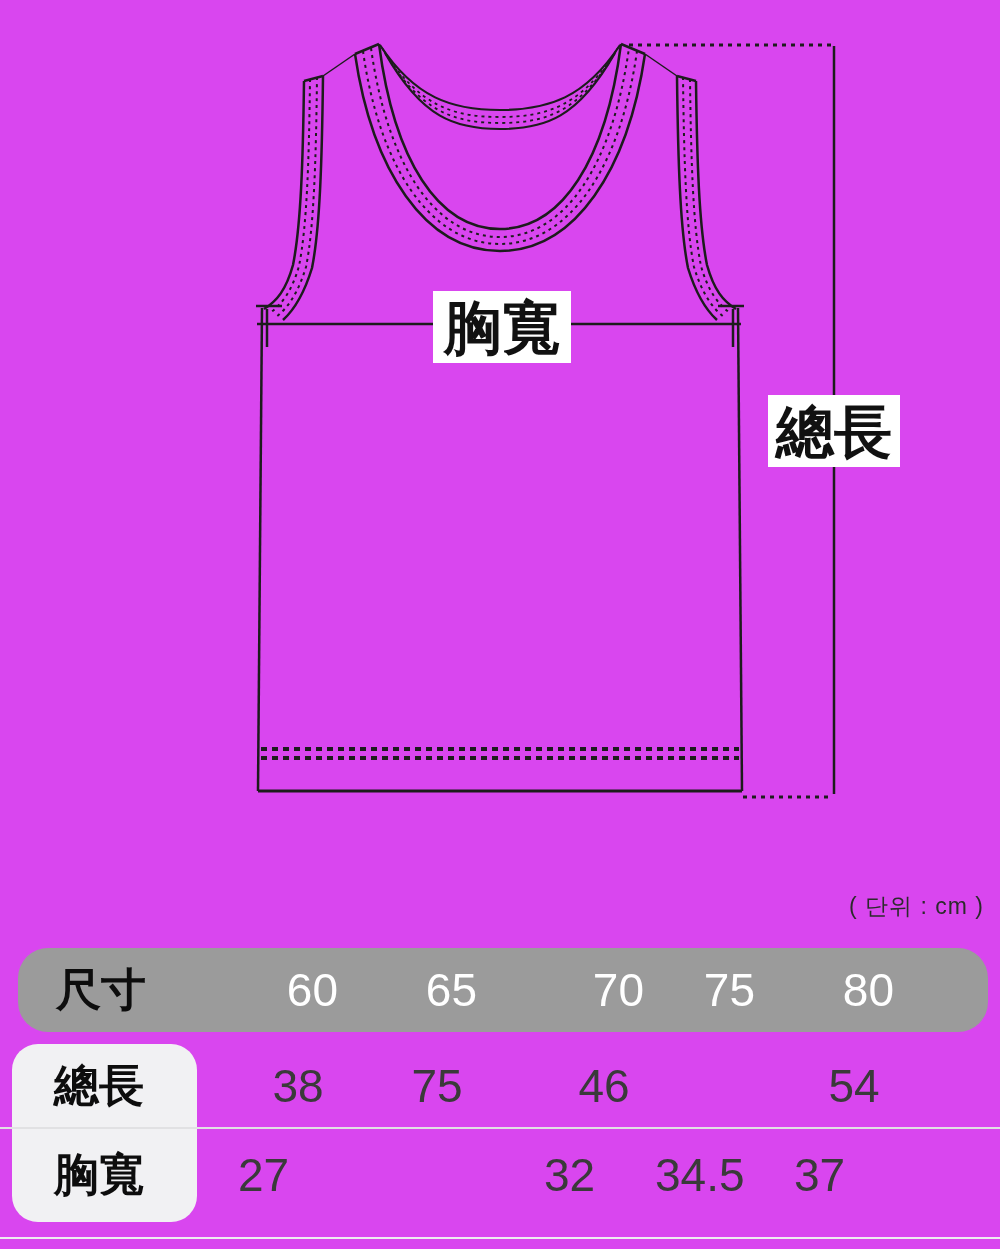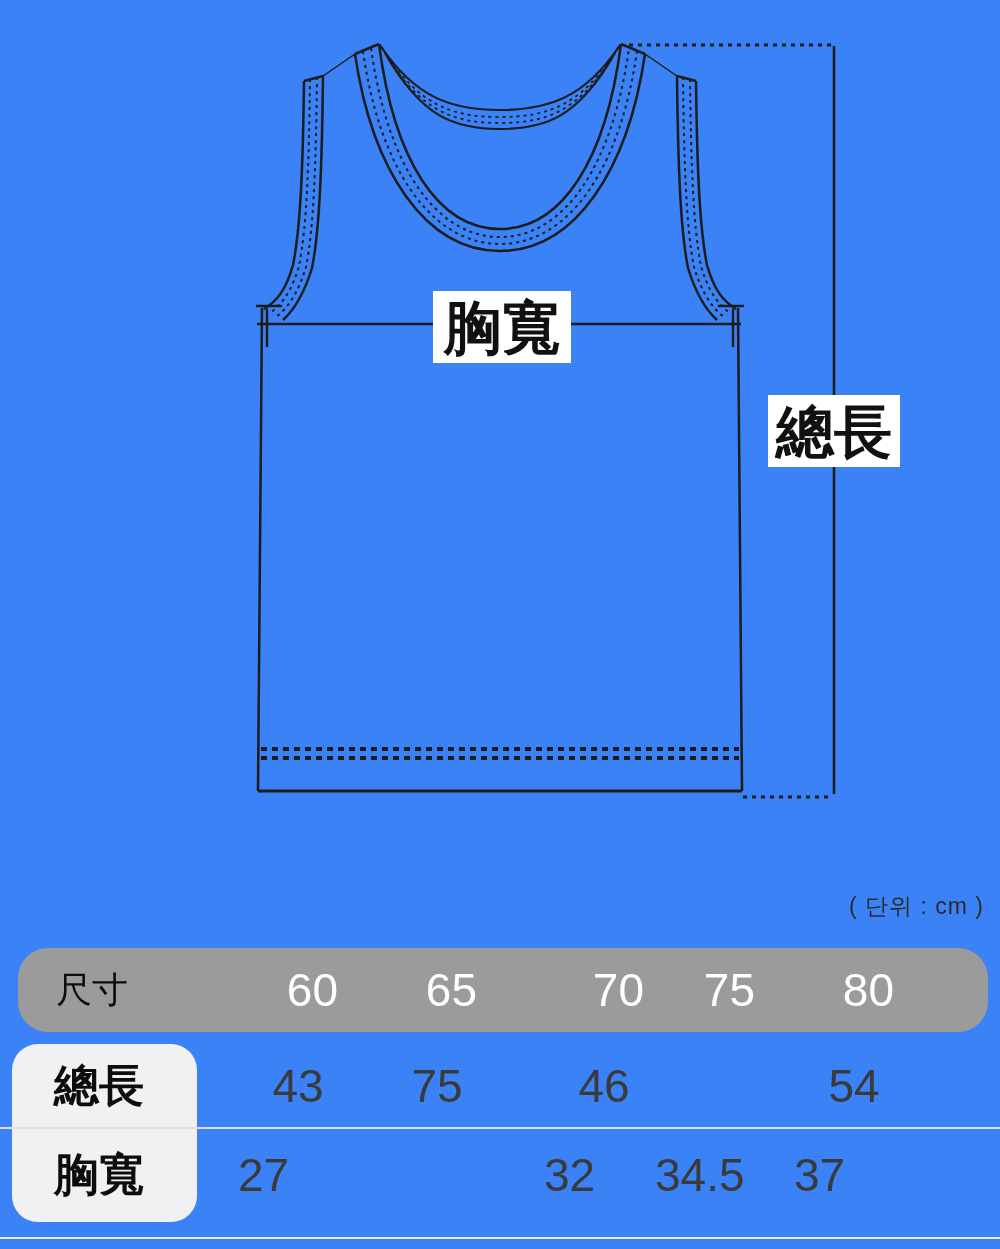--- a/index.html
+++ b/index.html
@@ -1,32 +1,32 @@
 <!DOCTYPE html>
 <html><head>
 <meta charset="utf-8">
 <style>
   html,body{margin:0;padding:0;background:#ffffff;}
   .sheet{
-    position:relative;width:1000px;height:1249px;background:#3b82f6;
+    position:relative;width:1000px;height:1249px;background:#d946ef;
     font-family:"Liberation Sans", sans-serif;overflow:hidden;
   }
   .figure-svg{position:absolute;left:0;top:0;width:1000px;height:875px;}
   .dim-label{font-family:"Liberation Sans", sans-serif;font-weight:900;font-size:58px;fill:#111;}
   .unit-note{
     position:absolute;top:891px;right:16px;font-size:23px;color:#2b2b2b;
     letter-spacing:1px;
   }
   .hdr-bar{
     position:absolute;left:18px;top:948px;width:970px;height:84px;
     background:#9b9b9b;border-radius:30px;
   }
   .hdr-label{
     position:absolute;left:56px;top:948px;height:100px;line-height:84px;
-    font-size:36px;font-weight:400;color:#0d0d0d;
+    font-size:45px;font-weight:700;color:#0d0d0d;
   }
   .hdr-num{
     position:absolute;top:948px;height:84px;line-height:84px;width:100px;
     text-align:right;font-size:46px;font-weight:400;color:#ffffff;
   }
   .row-blob{
     position:absolute;left:12px;top:1044px;width:185px;height:178px;
     background:#f1f1f3;border-radius:26px;
   }
   .row1-label{
@@ -114,21 +114,21 @@
   <div class="hdr-num c1">60</div>
   <div class="hdr-num c2">65</div>
   <div class="hdr-num c3">70</div>
   <div class="hdr-num c4">75</div>
   <div class="hdr-num c5">80</div>
 
   <div class="row-blob"></div>
   <div class="row-divider"></div>
 
   <div class="row1-label">總長</div>
-  <div class="row1-val c1">43</div>
+  <div class="row1-val c1">38</div>
   <div class="row1-val c2">75</div>
   <div class="row1-val c3">46</div>
   <div class="row1-val c5">54</div>
 
   <div class="row2-label">胸寬</div>
   <div class="row2-val c1">27</div>
   <div class="row2-val c3">32</div>
   <div class="row2-val c4">34.5</div>
   <div class="row2-val c5">37</div>
 

